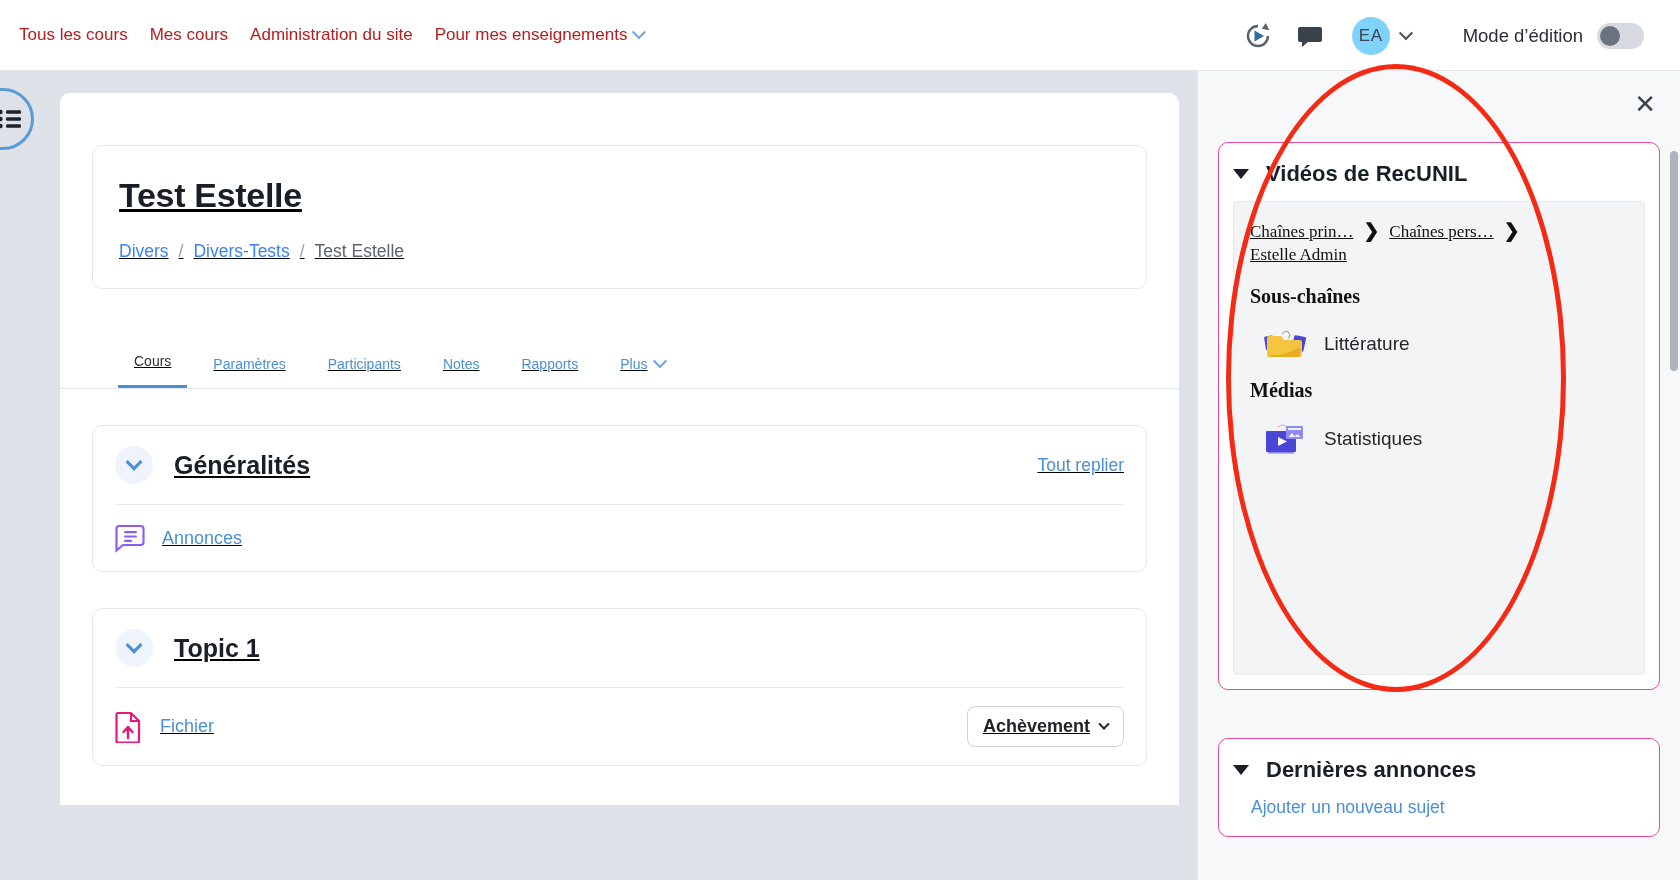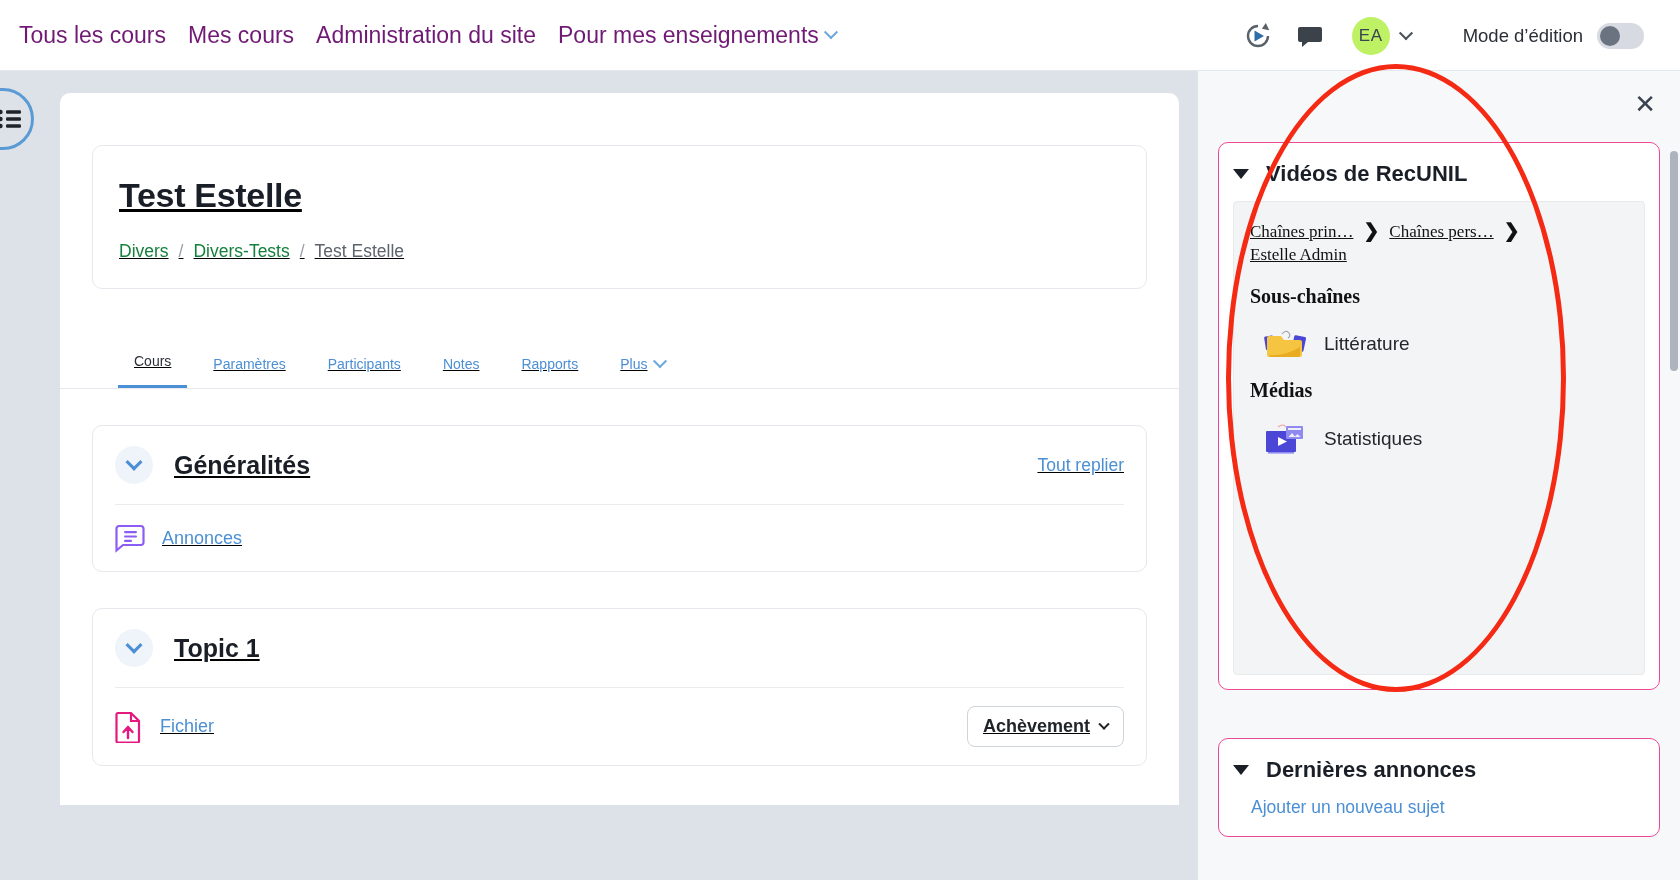--- a/index.html
+++ b/index.html
@@ -20,37 +20,37 @@
   }
   .brand { width: 180px; margin-left: 36px; position: relative; }
   .brand-logo { display: block; }
   .brand-sub {
     font-size: 12.5px; color: #6a6a6a; margin-top: 1px; white-space: nowrap;
   }
   .brand-sub b { color: #1d1d1d; font-weight: 700; letter-spacing: .2px; }
 
   .nav { display: flex; align-items: center; gap: 0px; margin-left: 8px; }
   .nav-item {
-    font-size: 23px; color: #701a75; padding: 6px 11px;
+    font-size: 17px; color: #b91c1c; padding: 6px 11px;
     white-space: nowrap; cursor: pointer; display: flex; align-items: center; gap: 7px;
   }
   .caret-down {
     display: inline-block; width: 10px; height: 10px;
     border-right: 2px solid #6ea8dc; border-bottom: 2px solid #6ea8dc;
     transform: rotate(45deg) translate(-2px,-2px);
   }
 
   .header-right {
     position: absolute; right: 0; top: 0; height: 71px;
     display: flex; align-items: center; gap: 0;
   }
   .hicon { width: 52px; height: 52px; display: flex; align-items: center; justify-content: center; cursor: pointer; }
   .avatar {
     width: 38px; height: 38px; border-radius: 50%;
-    background: #bef264; color: #3b4250;
+    background: #7dd3fc; color: #3b4250;
     display: flex; align-items: center; justify-content: center;
     font-size: 17px; letter-spacing: .5px; text-align: center;
   }
   .user-block { display: flex; align-items: center; gap: 11px; cursor: pointer; margin-left: 16px;}
   .edit-mode { display: flex; align-items: center; gap: 14px; margin-left: 52px; margin-right: 36px; }
   .edit-mode-label { font-size: 18.5px; color: #2a2f36; white-space: nowrap; }
   .toggle {
     width: 47px; height: 26px; border-radius: 13px; background: #d7dbe1;
     position: relative; cursor: pointer;
   }
@@ -75,21 +75,21 @@
     background: #fff; border-radius: 10px 10px 0 0;
     overflow: hidden;
     text-decoration: underline;
   }
   .card {
     border: 1px solid #e5e8ec; border-radius: 10px; background: #fff;
   }
   .course-head { margin: 52px 32px 0 32px; padding: 30px 26px 26px 26px; }
   .course-title { font-size: 34px; font-weight: 700; color: #1a1f27; letter-spacing: -.3px; }
   .breadcrumb { margin-top: 26px; font-size: 17.5px; display: flex; align-items: center; gap: 10px; }
-  .breadcrumb a { color: #15803d; text-decoration: none; cursor: pointer; }
+  .breadcrumb a { color: #3b82f6; text-decoration: none; cursor: pointer; }
   .breadcrumb .sep { color: #9aa1ab; }
   .breadcrumb .current { color: #5d646e; }
 
   .tabs {
     margin: 38px 0 0 0; padding: 0 58px;
     display: flex; align-items: flex-end; gap: 10px;
     border-bottom: 1px solid #e5e8ec; height: 62px;
   }
   .tab {
     font-size: 14px; color: #4b8fd4; padding: 10px 16px 16px 16px;

